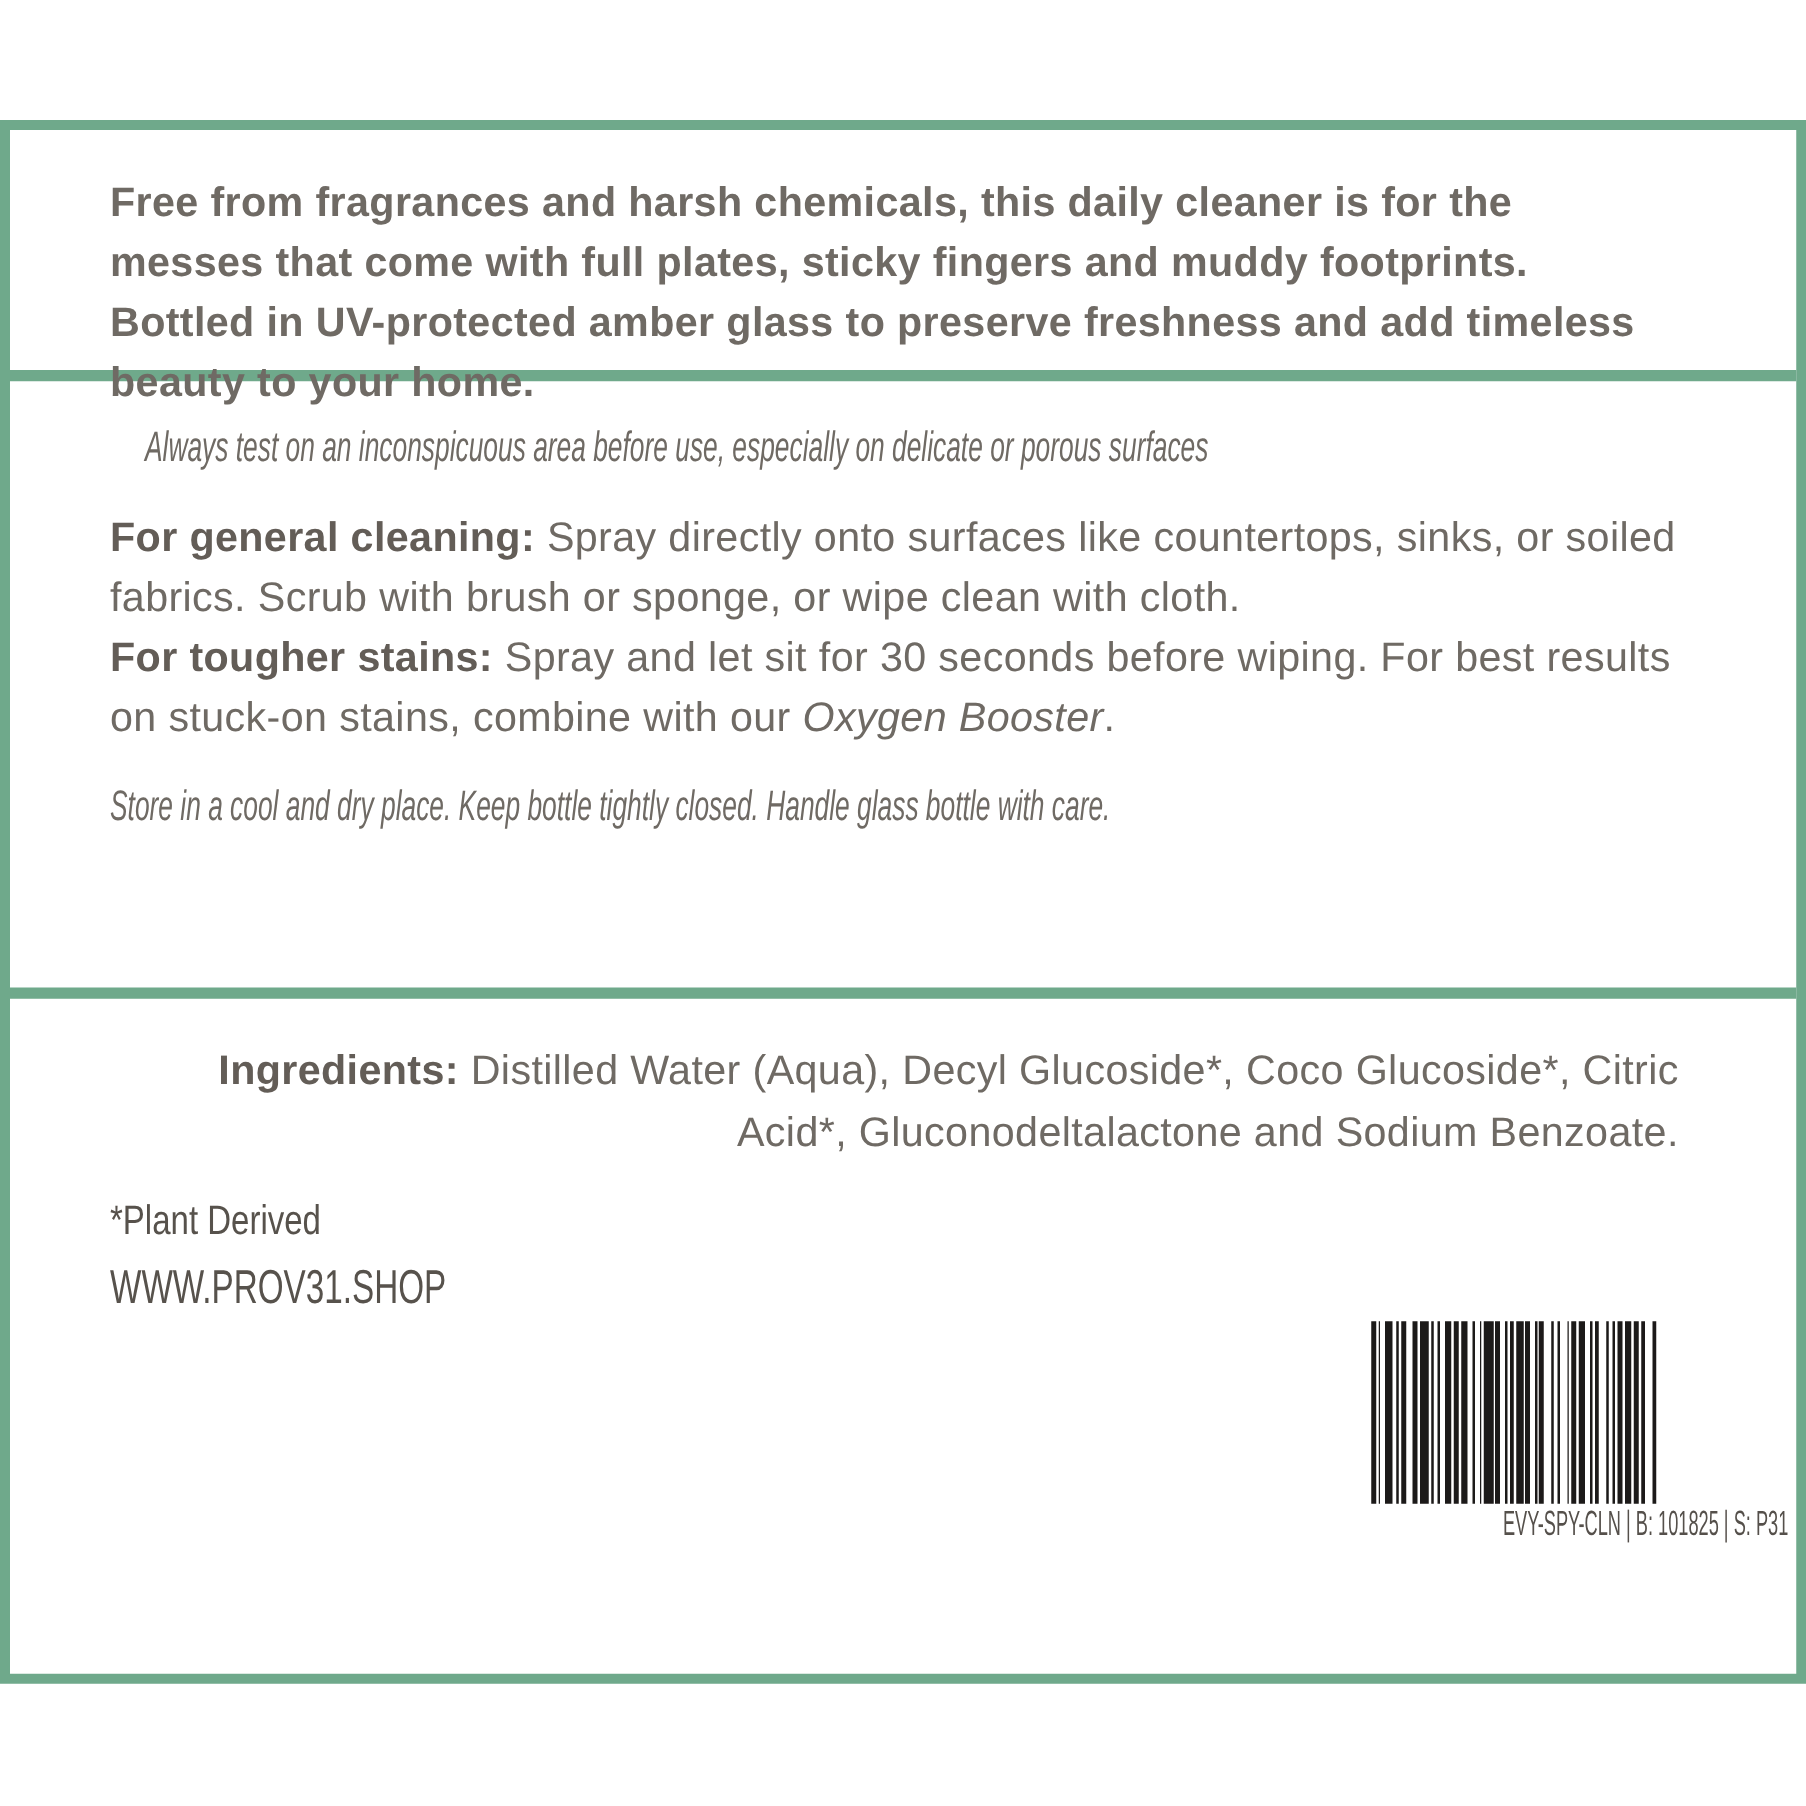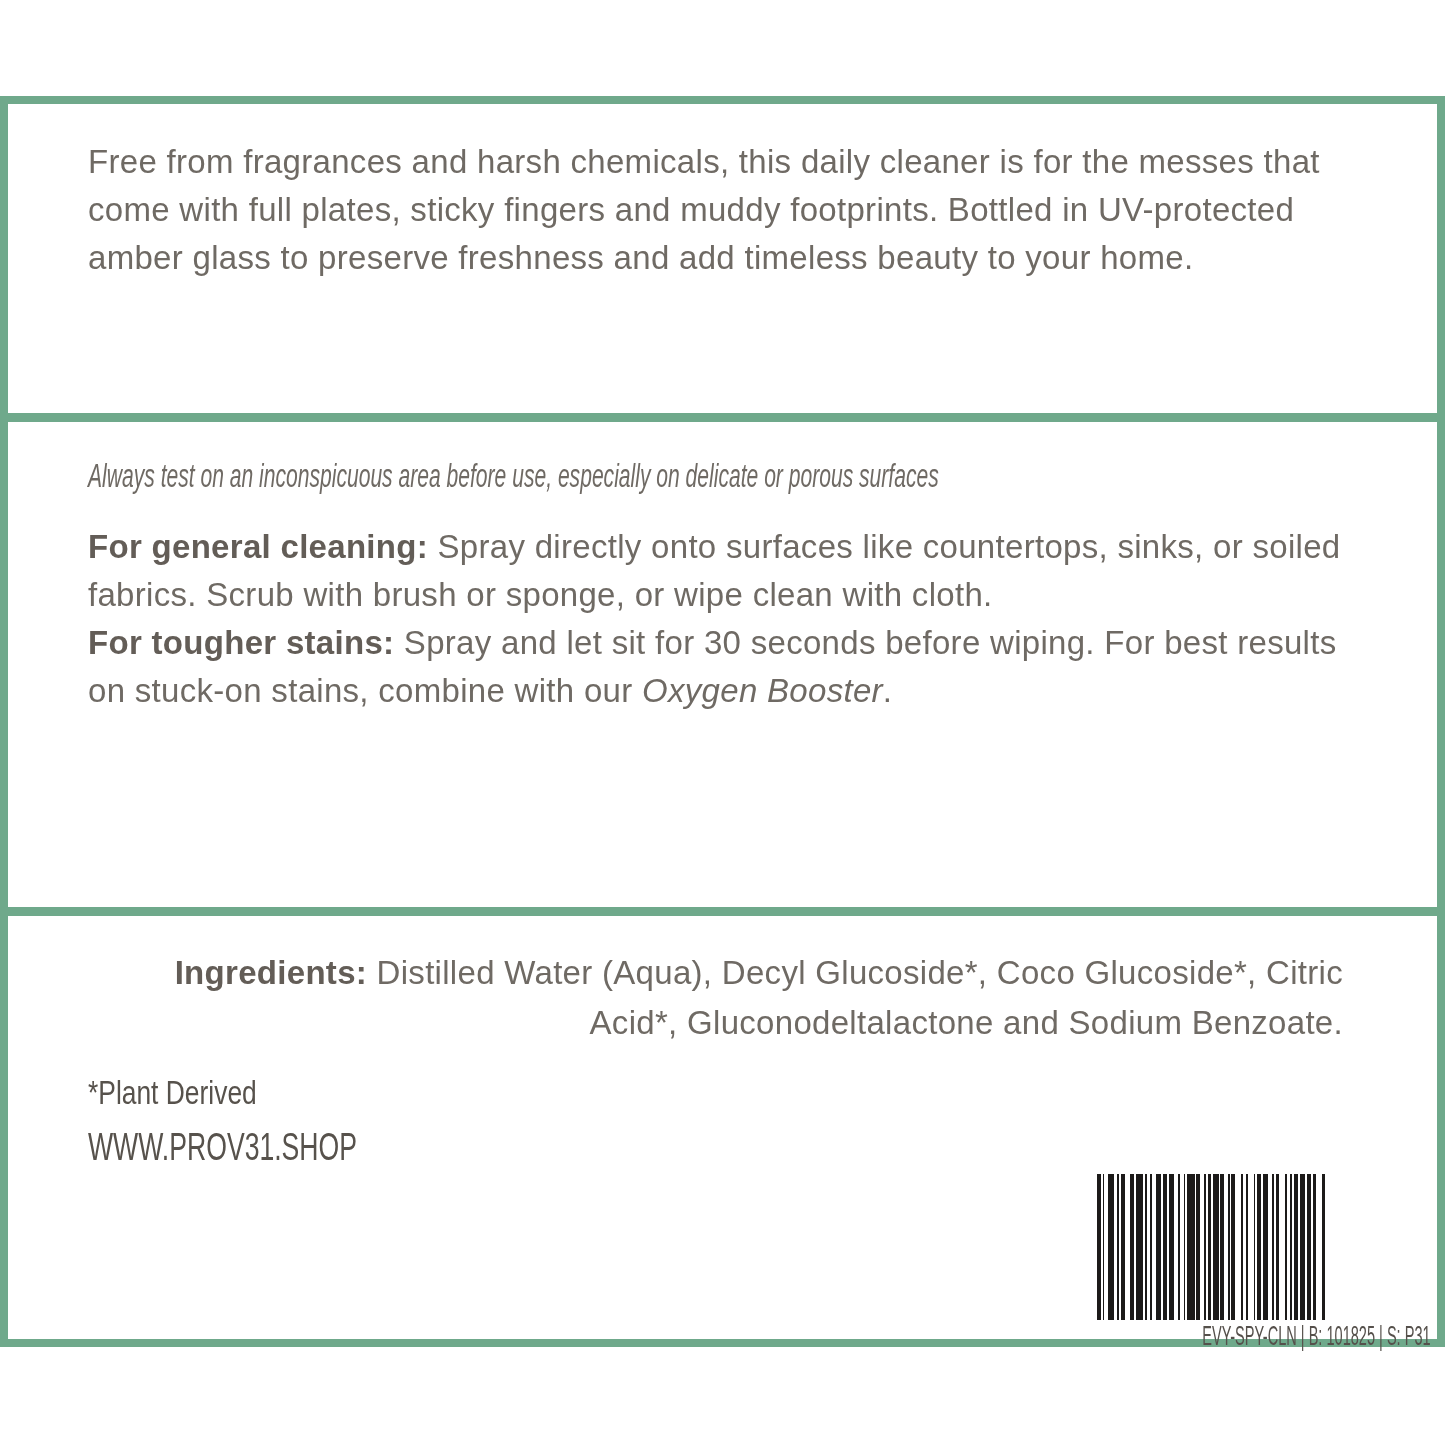--- a/index.html
+++ b/index.html
@@ -11,21 +11,21 @@
     left: 0; top: 96px;
     width: 1445px; height: 1251px;
     border: 8px solid #6FA98B;
     background: #ffffff;
     display: flex;
     flex-direction: column;
   }
   .divider { height: 9px; background: #6FA98B; flex: 0 0 auto; }
 
   .section { padding: 0 80px; position: relative; flex: 0 0 auto; }
-  .section-intro  { height: 309px; }
+  .section-intro  { height: 192px; font-weight: bold; }
   .section-directions { height: 485px; }
   .section-info { flex: 1 1 auto; }
 
   .body-text {
     font-size: 33px;
     line-height: 48px;
     color: #6F6A64;
     letter-spacing: 0.3px;
   }
   .intro-paragraph { margin-top: 34px; max-width: 1250px; }
@@ -44,21 +44,21 @@
     white-space: nowrap;
     transform-origin: 0 50%;
     color: #6F6A64;
   }
   .cond-note {
     font-size: 34px;
     font-style: italic;
     transform: scaleX(0.62);
     color: #6F6A64;
   }
-  .note-top { margin-top: 34px; }
+  .note-top { margin-top: 34px; margin-left: 28px; }
   .note-bottom { margin-top: 28px; }
 
   .use-block { margin-top: 28px; max-width: 1265px; }
   .bold-label { font-weight: bold; color: #635D57; margin-top: 11px; }
 
   .ingredients-paragraph { margin-top: 32px; max-width: 1255px; line-height: 50px; text-align: right; }
 
   .plant-footnote { margin-top: 26px; text-decoration: underline; }
   .cond-plant {
     font-size: 33px;
@@ -135,20 +135,23 @@
 
     <div class="note-top">
       <span class="cond cond-note">Always test on an inconspicuous area before use, especially on delicate or porous surfaces</span>
     </div>
 
     <p class="body-text use-block">
       <span class="bold-label">For general cleaning:</span><span> Spray directly onto surfaces like countertops, sinks, or soiled fabrics. Scrub with brush or sponge, or wipe clean with cloth.</span><br>
       <span class="bold-label">For tougher stains:</span><span> Spray and let sit for 30 seconds before wiping. For best results on stuck-on stains, combine with our </span><i>Oxygen Booster</i><span>.</span>
     </p>
 
+    <div class="note-bottom">
+      <span class="cond cond-note">Store in a cool and dry place. Keep bottle tightly closed. Handle glass bottle with care.</span>
+    </div>
   </div>
 
   <div class="divider"></div>
 
   <div class="section section-info">
     <p class="body-text ingredients-paragraph">
       <span class="bold-label">Ingredients:</span><span> Distilled Water (Aqua), Decyl Glucoside*, Coco Glucoside*, Citric Acid*, Gluconodeltalactone and Sodium Benzoate.</span>
     </p>
 
     <div class="plant-footnote">

